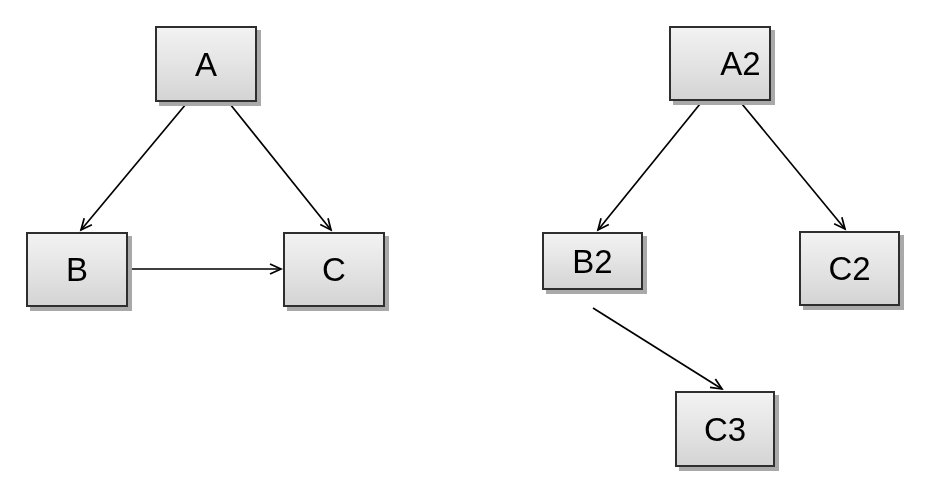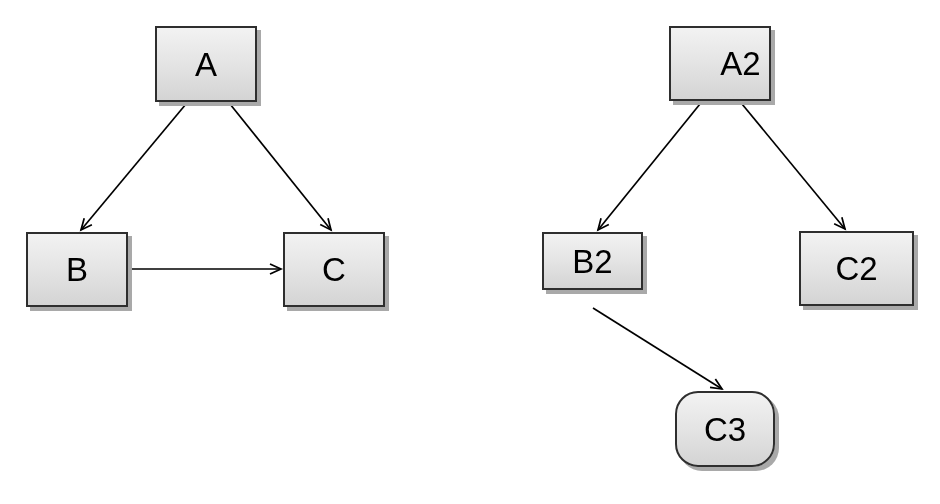--- a/index.html
+++ b/index.html
@@ -67,20 +67,20 @@
       </div>
       <div class="node" style="left: 283px; top: 232px; width: 102px; height: 75px;">
         <span class="node-label">C</span>
       </div>
       <div class="node" style="left: 669px; top: 26px; width: 102px; height: 75px; padding-left: 41px;">
         <span class="node-label">A2</span>
       </div>
       <div class="node" style="left: 542px; top: 232px; width: 101px; height: 58px;">
         <span class="node-label">B2</span>
       </div>
-      <div class="node" style="left: 799px; top: 231px; width: 115px; height: 75px; align-items: center;">
+      <div class="node" style="left: 799px; top: 231px; width: 101px; height: 75px; align-items: center;">
         <span class="node-label">C2</span>
       </div>
-      <div class="node" style="left: 675px; top: 391px; width: 100px; height: 76px; border-radius: 23px;">
+      <div class="node" style="left: 675px; top: 391px; width: 100px; height: 76px;">
         <span class="node-label">C3</span>
       </div>
     </div>
 </div>
 
 </body></html>

